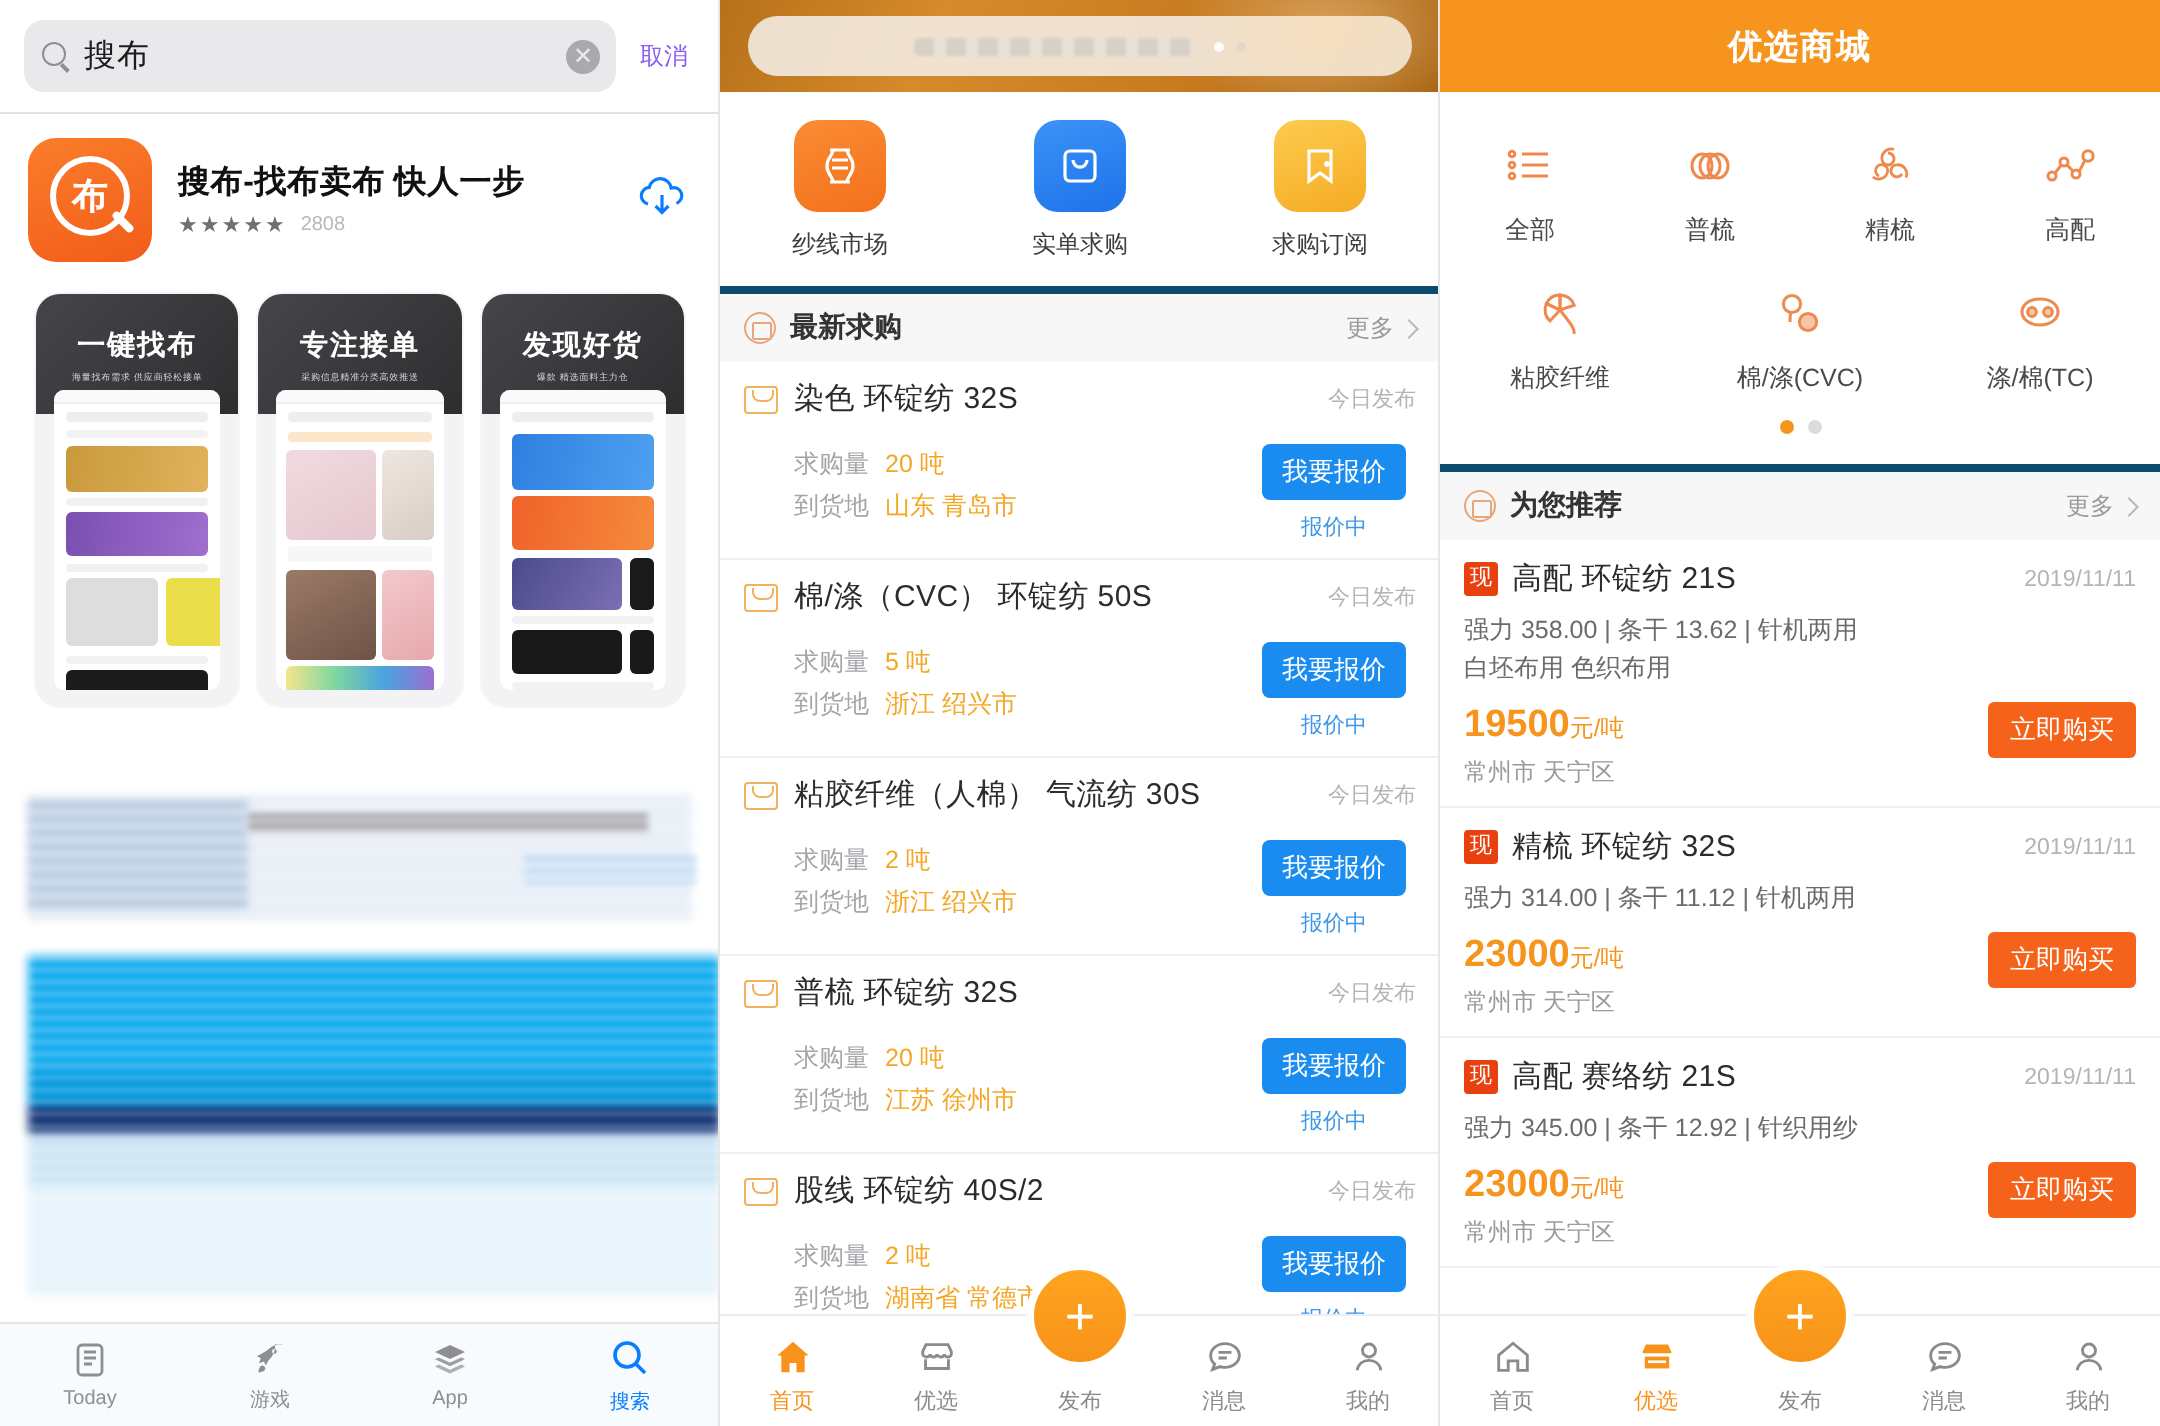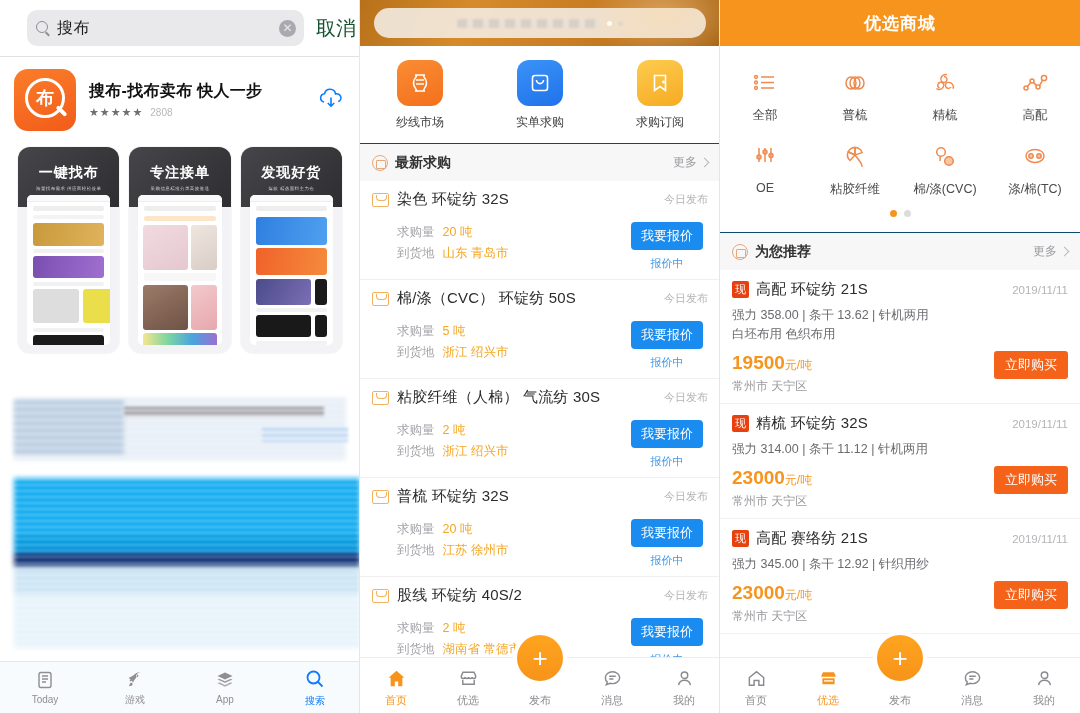--- a/index.html
+++ b/index.html
@@ -6,28 +6,28 @@
   html, body {
     width: 1080px; height: 713px;
     font-family: "Liberation Sans", "DejaVu Sans", sans-serif;
     background: #ffffff; overflow: hidden;
   }
   .screen { display: flex; width: 1080px; height: 713px; }
   .panel { width: 360px; height: 713px; position: relative; overflow: hidden; background:#fff; }
   .panel-divider { position:absolute; top:0; right:0; width:1px; height:713px; background:#e6e6e6; z-index:50;}
 
   
-  .as-searchbar { height:56px; background:#fff; display:flex; align-items:center; padding:0 0; gap:8px;margin-left:27px; }
+  .as-searchbar { height:56px; background:#fff; display:flex; align-items:center; padding:0 12px; gap:8px; }
   .as-field { flex:1; height:36px; background:#e9e9ec; border-radius:10px; display:flex; align-items:center; padding:0 9px; gap:6px; position:relative;}
   .as-magnifier { width:15px; height:15px; position:relative; flex:0 0 auto;}
   .as-magnifier::before{content:"";position:absolute;width:10px;height:10px;border:1.8px solid #8e8e93;border-radius:50%;top:0;left:0;}
   .as-magnifier::after{content:"";position:absolute;width:5px;height:1.8px;background:#8e8e93;transform:rotate(45deg);top:12px;left:9px;}
   .as-query { font-size:16px; color:#1c1c1e; letter-spacing:.5px;}
   .as-clear { position:absolute; right:8px; width:17px; height:17px; border-radius:50%; background:#a9a9b0; color:#e9e9ec; font-size:12px; line-height:17px; text-align:center;}
-  .as-cancel { font-size:20px; color:#14532d; padding:0 4px;}
+  .as-cancel { font-size:12px; color:#8b5cf6; padding:0 4px;}
 
   .as-hairline{height:1px;background:#e1e1e4;margin:0 0 0 0;}
 
   .as-approw { display:flex; align-items:center; padding:12px 14px 6px 14px; gap:13px;}
   .as-appicon { width:62px;height:62px;border-radius:14px;
       background:linear-gradient(160deg,#fa7d2a,#f25c1a);
       position:relative; flex:0 0 auto; overflow:hidden;}
   .as-appicon .ring{position:absolute;left:11px;top:9px;width:40px;height:40px;border:3px solid #fff;border-radius:50%;}
   .as-appicon .handle{position:absolute;left:41px;top:40px;width:13px;height:4px;background:#fff;border-radius:3px;transform:rotate(45deg);}
   .as-appicon .bu{position:absolute;left:20px;top:18px;width:22px;height:22px;color:#fff;font-size:18px;font-weight:bold;line-height:22px;text-align:center;}
@@ -85,21 +85,21 @@
   .mid-searchpill .ghost{width:140px;height:9px;border-radius:3px;
       background:repeating-linear-gradient(90deg,#d8d0c6 0 10px,#e8e1d8 10px 16px);filter:blur(.8px);margin-right:4px;}
   .mid-dot{width:5px;height:5px;border-radius:50%;background:#fff;}
   .mid-dot.off{background:#ded6cc;}
 
   .mid-quick{display:flex;padding:14px 0 12px 0;background:#fff;}
   .qitem{flex:1;display:flex;flex-direction:column;align-items:center;gap:8px;}
   .qicon{width:46px;height:46px;border-radius:12px;display:flex;align-items:center;justify-content:center;}
   .qlbl{font-size:12px;color:#3d3d3d;}
 
-  .sec-head{height:38px;background:#f7f7f8;display:flex;align-items:center;padding:0 12px;border-top:1px solid #0c4a6e;}
+  .sec-head{height:38px;background:#f7f7f8;display:flex;align-items:center;padding:0 12px;border-top:4px solid #0c4a6e;}
   .sec-ic{width:16px;height:16px;border-radius:50%;border:1.5px solid #e8a77a;margin-right:7px;position:relative;flex:0 0 auto;}
   .sec-ic::after{content:"";position:absolute;left:3px;top:4px;width:8px;height:7px;border:1.3px solid #e8a77a;border-radius:1px;}
   .sec-title{font-size:14px;color:#333;font-weight:600;flex:1;}
   .sec-more{font-size:12px;color:#9b9b9f;display:flex;align-items:center;gap:4px;}
   .chev{width:7px;height:7px;border-right:1.4px solid #b9b9bd;border-top:1.4px solid #b9b9bd;transform:rotate(45deg);}
 
   .req{padding:9px 12px 8px 12px;border-bottom:1px solid #f0f0f2;position:relative;background:#fff;}
   .req-top{display:flex;align-items:center;}
   .req-env{width:17px;height:14px;border:1.4px solid #f0b25e;border-radius:2px;margin-right:8px;position:relative;flex:0 0 auto;}
   .req-env::after{content:"";position:absolute;left:2.5px;top:1px;width:9px;height:5px;border-left:1.4px solid #f0b25e;border-right:1.4px solid #f0b25e;border-bottom:1.4px solid #f0b25e;border-radius:0 0 4px 4px;}
@@ -549,31 +549,20 @@
               <path d="M7.5 18.5 10.6 14.6M13.4 14.4 16.6 17.6M19.6 17.7 22.4 12.3"></path>
             </svg>
           </div>
           <div class="cat-lbl">高配</div>
         </div>
       </div>
       <div class="cat-row">
         <div class="cat">
           <div class="cat-ic">
             <svg width="30" height="30" viewBox="0 0 30 30" fill="none" stroke="#ef8a4e" stroke-width="1.5">
-              <path d="M9 6v14M15 6v14M21 6v14"></path>
-                <circle cx="9" cy="15" r="2"></circle>
-                <circle cx="15" cy="10" r="2"></circle>
-                <circle cx="21" cy="13.5" r="2"></circle>
-            </svg>
-          </div>
-          <div class="cat-lbl">OE</div>
-        </div>
-        <div class="cat">
-          <div class="cat-ic">
-            <svg width="30" height="30" viewBox="0 0 30 30" fill="none" stroke="#ef8a4e" stroke-width="1.5">
               <path d="M15 5.5a7.5 7.5 0 0 1 7.1 5.1l-7.1 2.4z"></path>
                 <path d="M8.2 9.8A7.5 7.5 0 0 1 15 5.5v7.5z"></path>
               <path d="M10 18.5a7.5 7.5 0 0 1-1.8-8.7L15 13z"></path>
               <path d="M15 13l5 6.5c1.6 2.2 2.3 4 2 5.5"></path>
             </svg>
           </div>
           <div class="cat-lbl">粘胶纤维</div>
         </div>
         <div class="cat">
           <div class="cat-ic">

